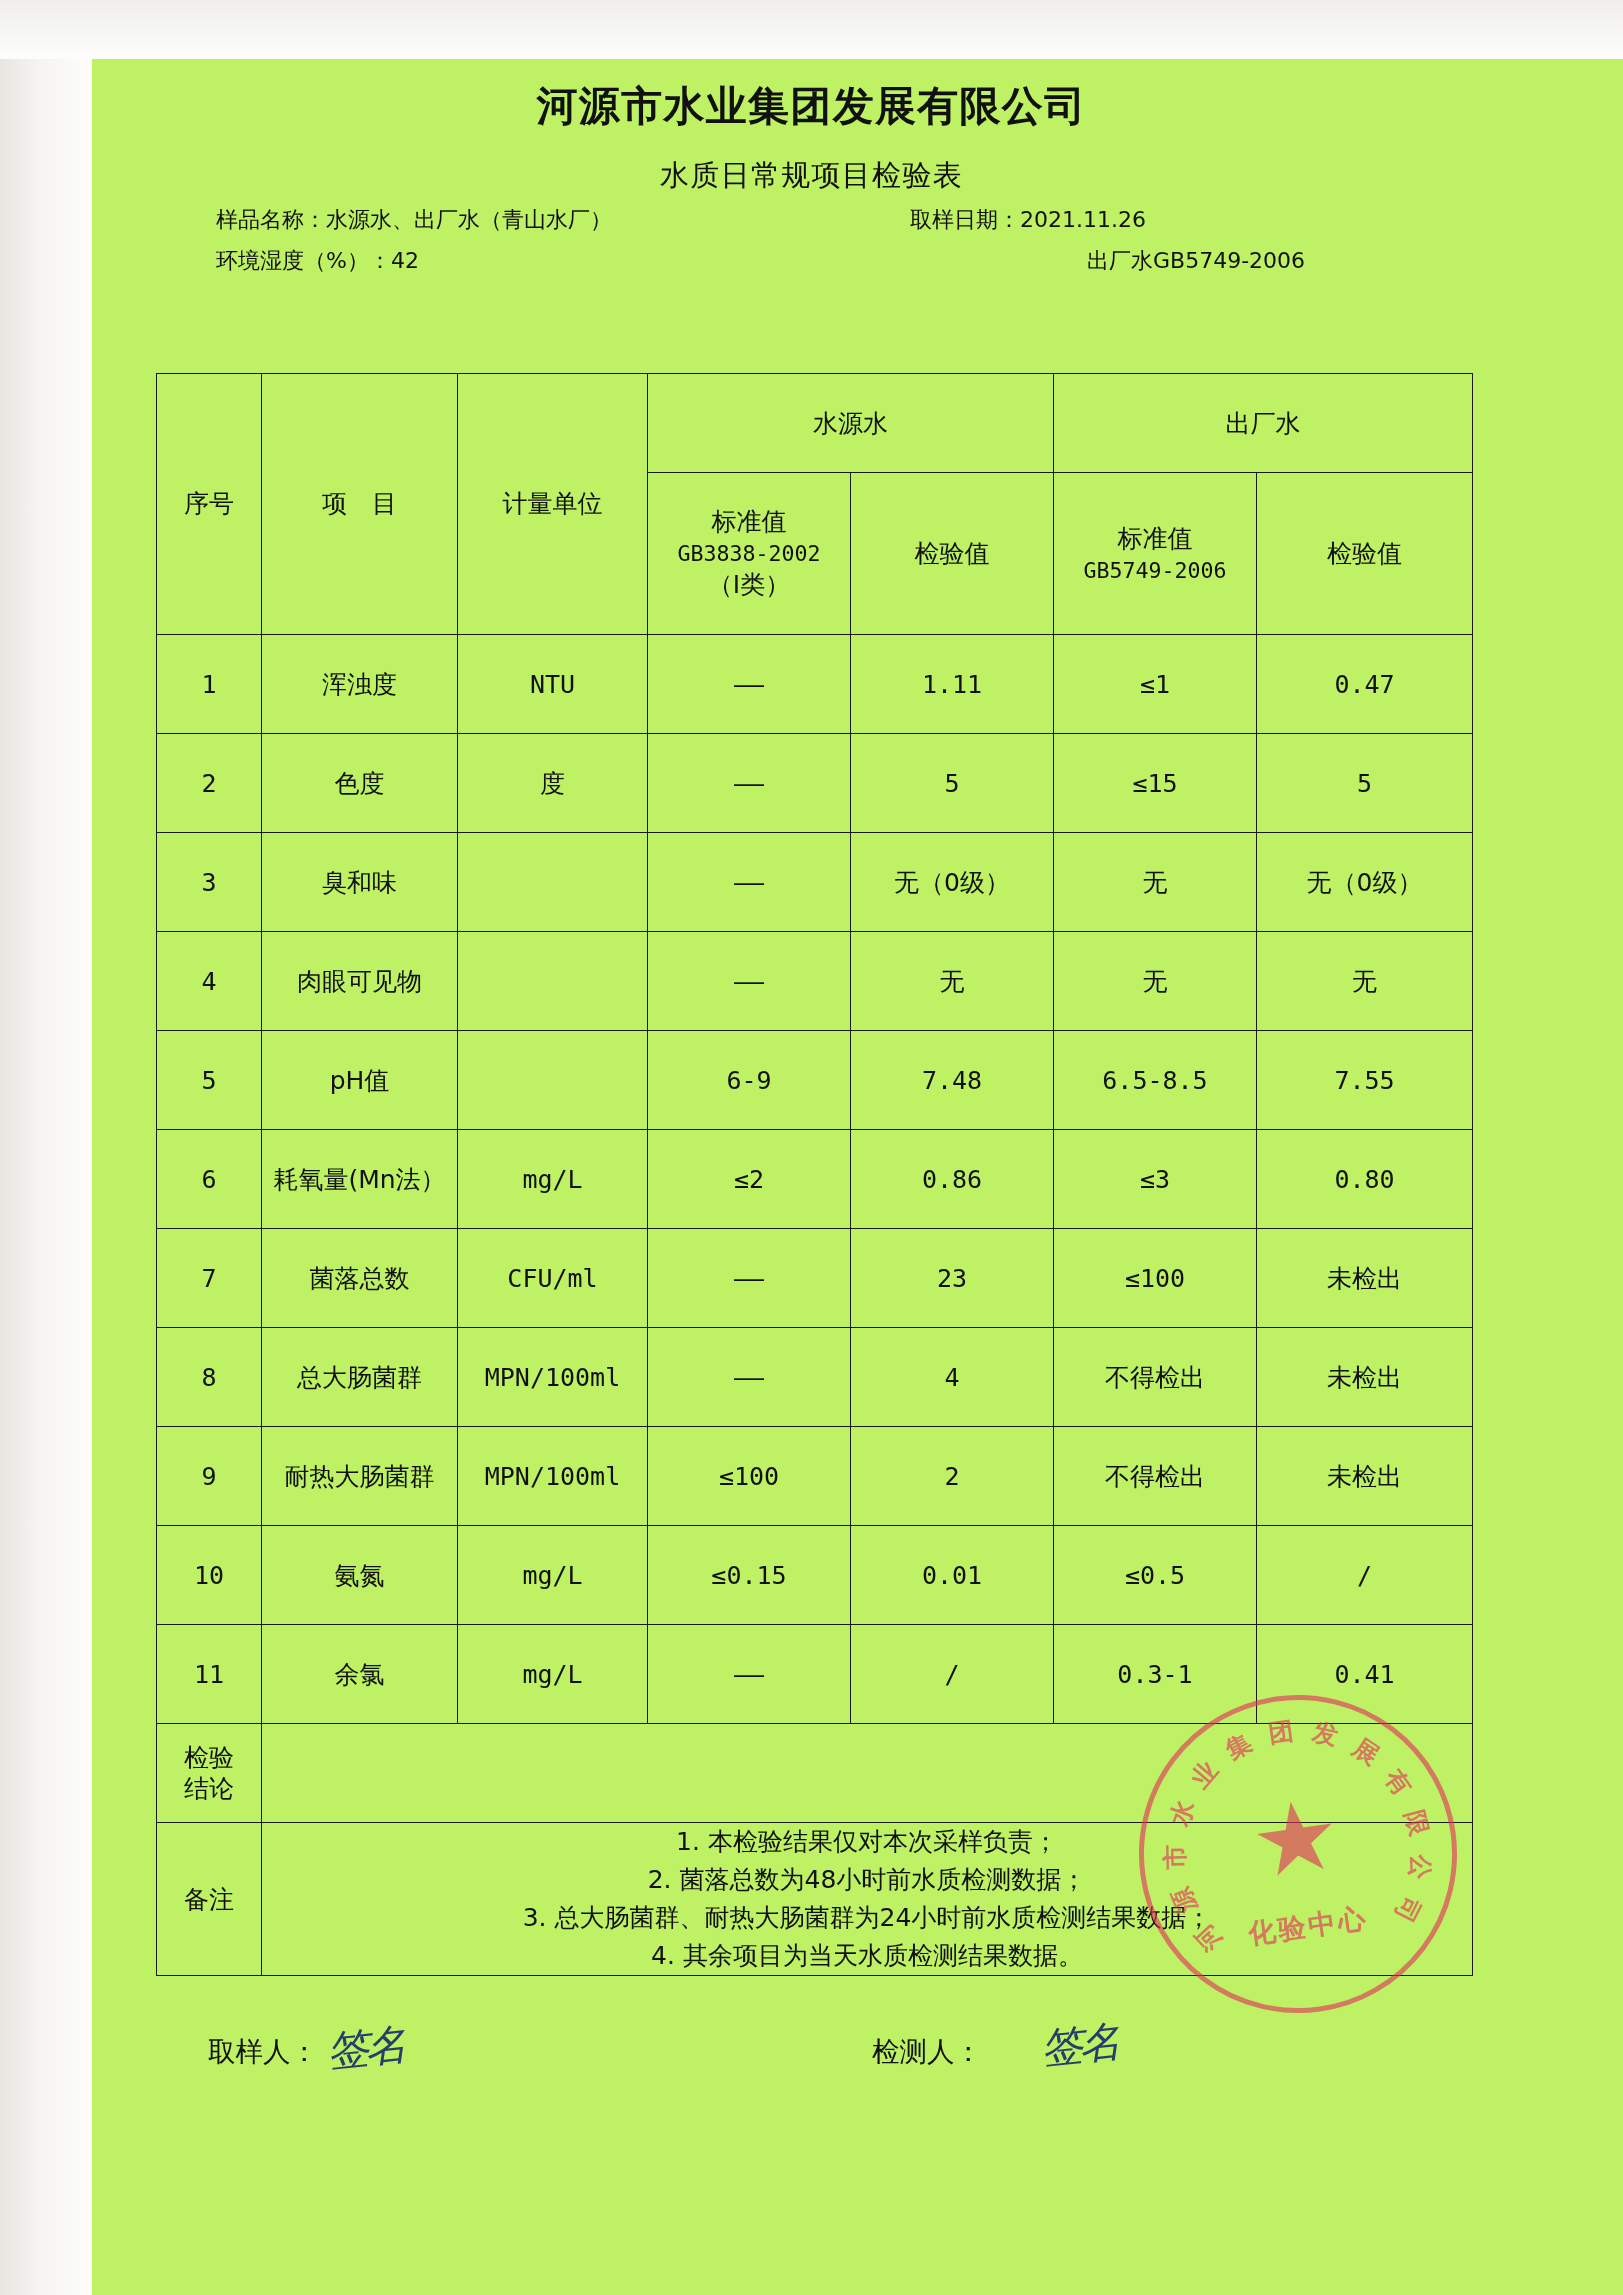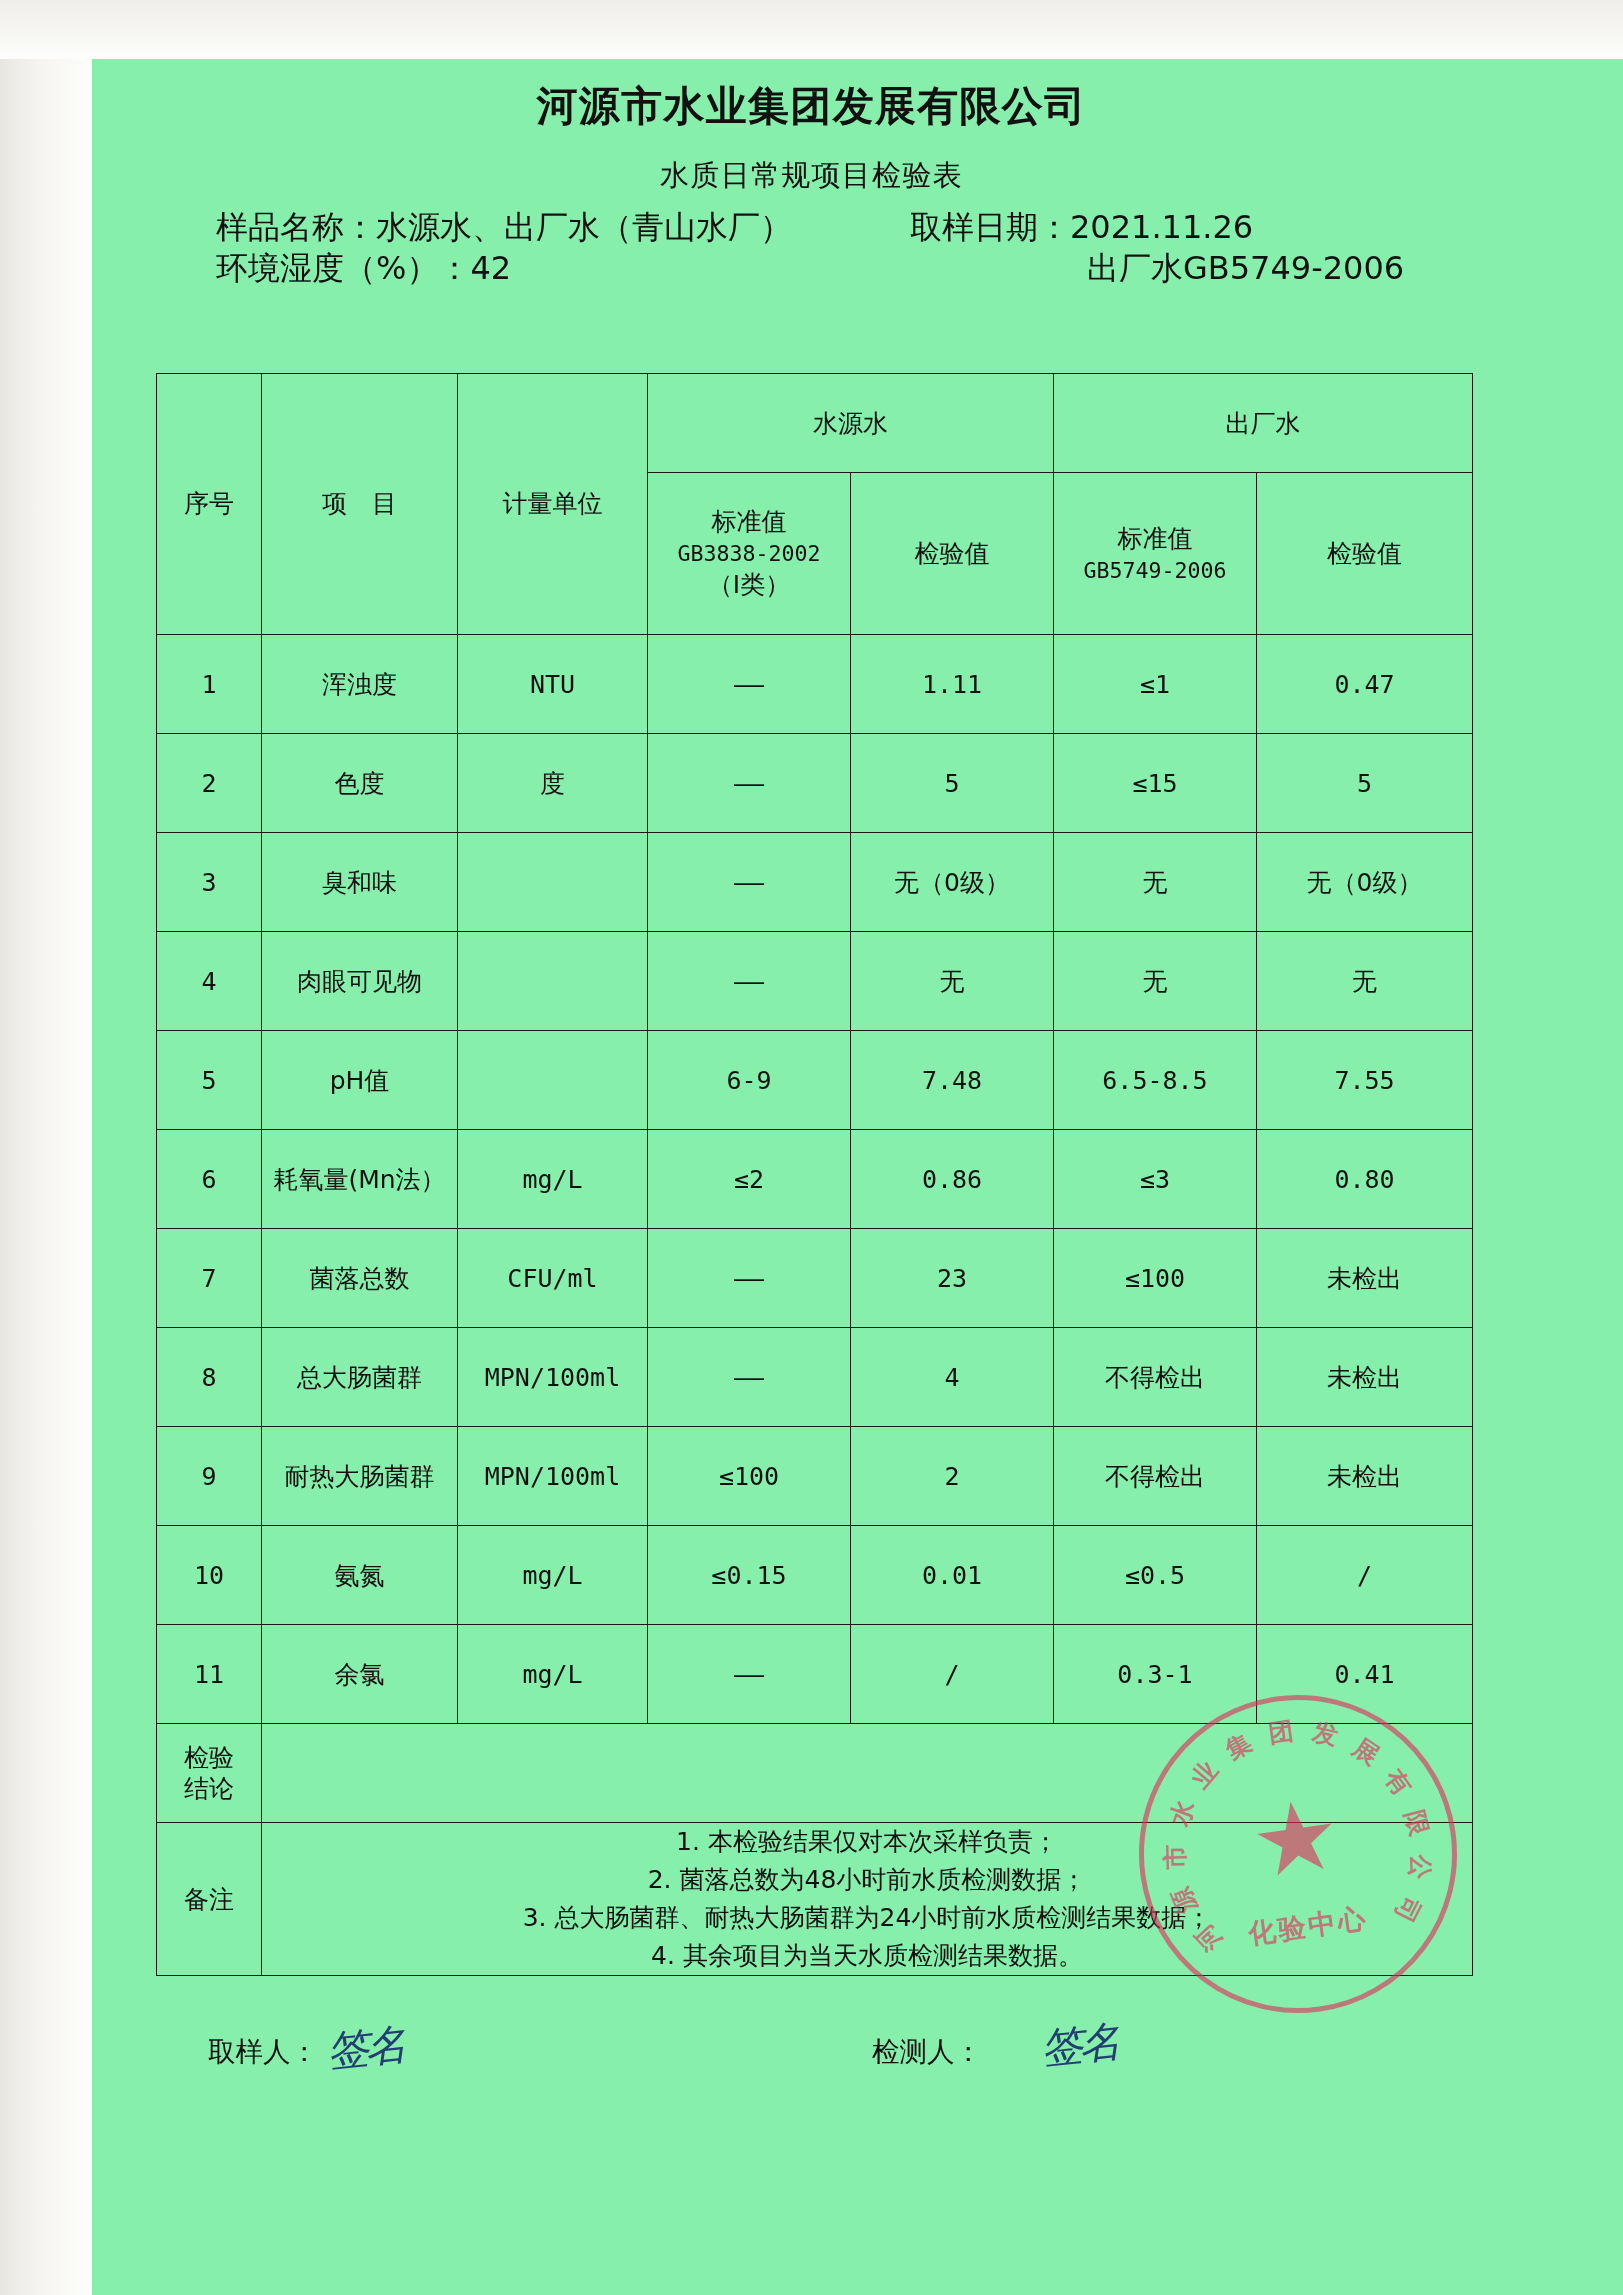--- a/index.html
+++ b/index.html
@@ -13,21 +13,21 @@
     position: relative;
     font-family: "DejaVu Sans", "Liberation Sans", sans-serif;
     color: #111;
     overflow: hidden;
   }
   .page {
     position: absolute;
     left: 0; top: 0;
     width: 1623px;
     height: 2295px;
-    background: #86efac;
+    background: #bef264;
   }
   
   .scan-shade-left {
     position: absolute;
     left: 0; top: 0;
     width: 92px; height: 2295px;
     background: linear-gradient(to right, #e8e6e1 0%, #f6f5f2 45%, #fdfdfb 100%);
     pointer-events: none;
   }
   .scan-shade-top {
@@ -62,21 +62,21 @@
     text-align: center;
     font-size: 29px;
     letter-spacing: 1.3px;
   }
 
   .meta {
     position: absolute;
     left: 216px;
     top: 203px;
     width: 1244px;
-    font-size: 32px;
+    font-size: 22px;
     line-height: 1.55;
   }
   .meta-row {
     position: relative;
     height: 41px;
   }
   .meta-left {
     position: absolute;
     left: 0;
     top: 0;

